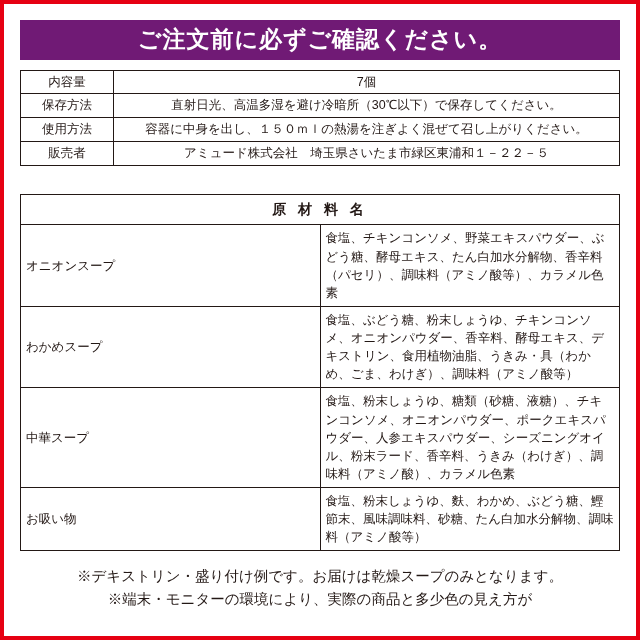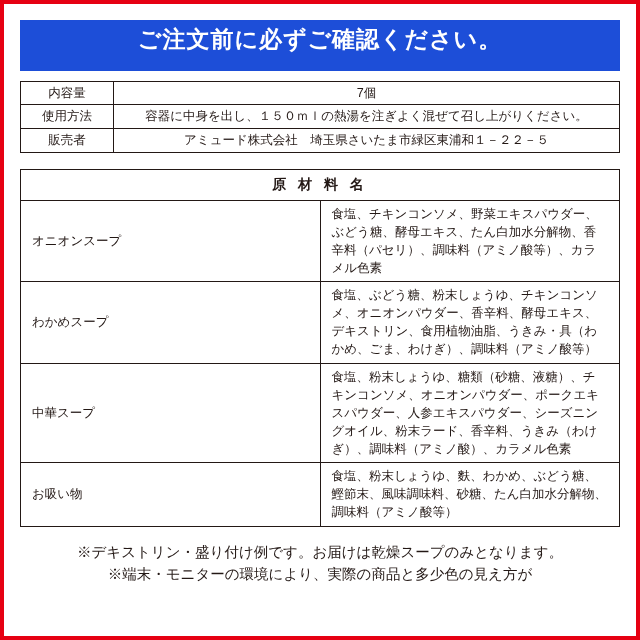--- a/index.html
+++ b/index.html
@@ -20,27 +20,27 @@
     height: 640px;
     box-sizing: border-box;
     border: 4px solid #e60012;
     background: #ffffff;
     padding: 0;
   }
   .inner {
     padding: 10px 16px 0 16px;
   }
   .banner {
-    background: #1d4ed8;
+    background: #701a75;
     color: #ffffff;
     text-align: center;
     font-size: 23px;
     font-weight: bold;
     letter-spacing: 1px;
-    padding: 6px 0 17px 0;
+    padding: 6px 0 6px 0;
     margin: 6px 0 10px 0;
     line-height: 1.2;
   }
   table {
     border-collapse: collapse;
     width: 100%;
     table-layout: fixed;
   }
   table.info td {
     border: 1px solid #231815;
@@ -55,28 +55,28 @@
     white-space: nowrap;
     margin-top: 28px;
   }
   table.info td.value {
     text-align: center;
   }
   .gap {
     height: 12px;
   }
   table.ingredients {
-    margin-top: 4px;
+    margin-top: 16px;
   }
   table.ingredients td, table.ingredients th {
     border: 1px solid #231815;
     font-size: 12.5px;
     line-height: 1.45;
     vertical-align: middle;
-    padding: 4px 11px;
+    padding: 4px 5px;
   }
   table.ingredients th.head {
     text-align: center;
     font-weight: bold;
     font-size: 14px;
     padding: 4px 0 5px 0;
     letter-spacing: 4px;
   }
   table.ingredients td.name {
     width: 128px;
@@ -102,20 +102,24 @@
 <div class="page">
   <div class="inner">
 
     <div class="banner">ご注文前に必ずご確認ください。</div>
 
     <table class="info">
       <tbody>
         <tr>
           <td class="label">内容量</td>
           <td class="value">7個</td>
+        </tr>
+        <tr>
+          <td class="label">保存方法</td>
+          <td class="value">直射日光、高温多湿を避け冷暗所（30℃以下）で保存してください。</td>
         </tr>
         <tr>
           <td class="label">使用方法</td>
           <td class="value">容器に中身を出し、１５０ｍｌの熱湯を注ぎよく混ぜて召し上がりください。</td>
         </tr>
         <tr>
           <td class="label">販売者</td>
           <td class="value">アミュード株式会社　埼玉県さいたま市緑区東浦和１－２２－５</td>
         </tr>
       </tbody>

